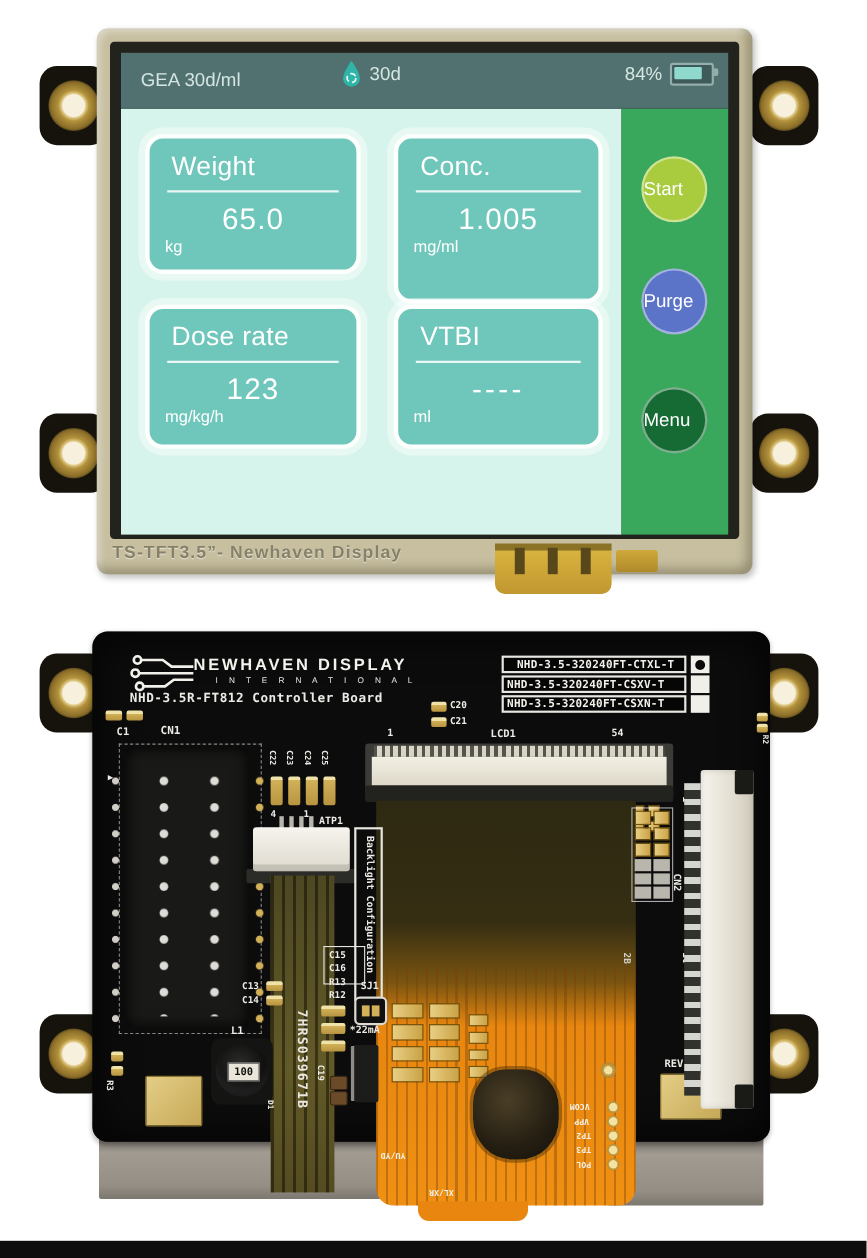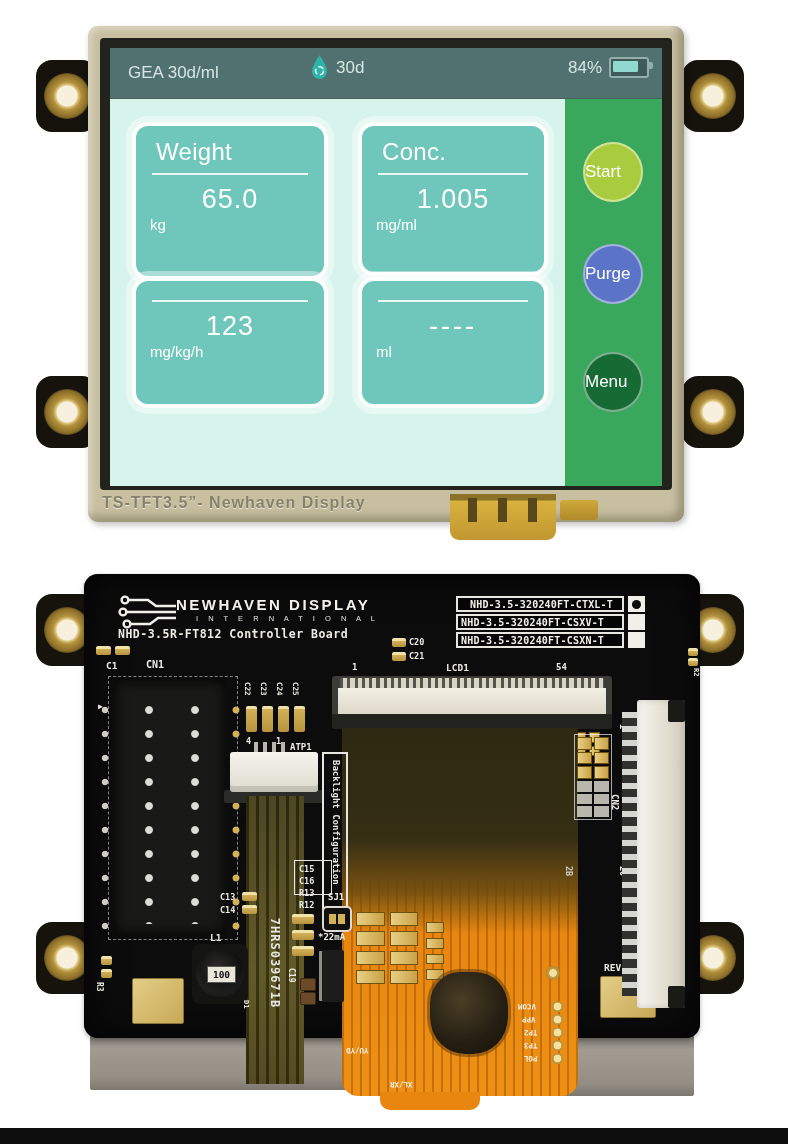--- a/index.html
+++ b/index.html
@@ -166,38 +166,40 @@
       <span>84%</span>
       <span class="bat">
         <span class="bat-fill" style="width: 25px;"></span>
         <span class="bat-nub"></span>
       </span>
     </div>
 
     <div class="screen-body"></div>
     <div class="screen-side"></div>
 
-    <div class="card" style="left:132px;top:122px;width:196px;height:158px;">
+    <div class="card" style="left:132px;top:122px;width:196px;height:127px;">
       <div class="t">Weight</div>
         <hr>
       <div class="v">65.0</div>
       <div class="u">kg</div>
     </div>
     <div class="card" style="left:358px;top:122px;width:190px;height:154px;">
       <div class="t">Conc.</div>
         <hr>
       <div class="v">1.005</div>
       <div class="u">mg/ml</div>
     </div>
     <div class="card" style="left:132px;top:277px;width:196px;height:131px;">
+      <div class="t">Dose rate</div>
         <hr>
       <div class="v">123</div>
       <div class="u">mg/kg/h</div>
     </div>
     <div class="card" style="left:358px;top:277px;width:190px;height:131px;">
+      <div class="t">VTBI</div>
         <hr>
       <div class="v" style="letter-spacing:3px;">----</div>
       <div class="u">ml</div>
     </div>
 
     <div class="circ b-start" style="left:583px;top:142px;">
       <span>Start</span>
     </div>
     <div class="circ b-purge" style="left:583px;top:244px;">
       <span>Purge</span>

